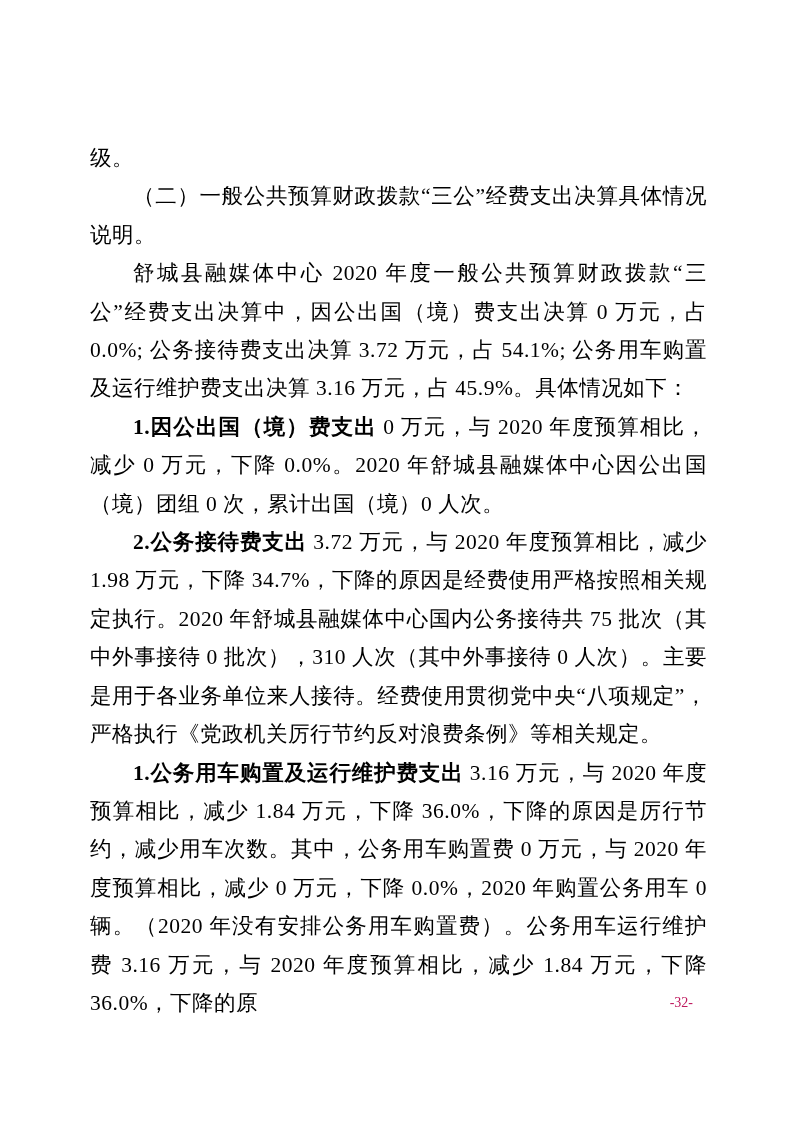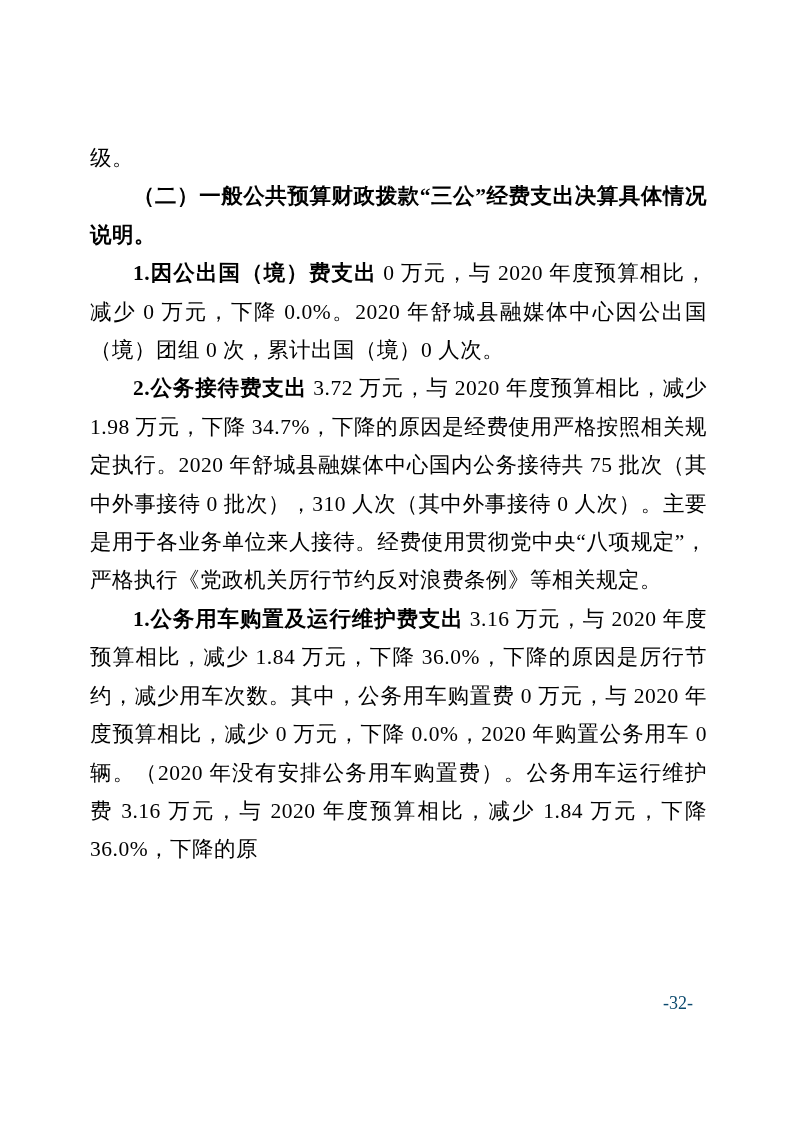--- a/index.html
+++ b/index.html
@@ -18,40 +18,41 @@
   .content {
     position: absolute;
     left: 90px; right: 86px; top: 139px;
     font-size: 21.5px;
     line-height: 38.4px;
     text-align: justify;
     letter-spacing: 0.5px;
   }
   p { margin: 0; padding: 0; }
   .indent { text-indent: 43px; }
-  .heading { font-weight: bold; }
+  .heading { font-weight: normal; }
   .bold { font-weight: bold; margin-top: 24px; }
   .footer {
     position: absolute;
     right: 100px; top: 991px;
-    font-size: 18px;
+    font-size: 14px;
     line-height: 24px;
-    color: #0c4a6e;
+    color: #be185d;
   }
 </style>
 </head>
 <body>
 
 <div class="page">
   <div class="content">
 
     <p><span>级。</span></p>
 
     <p class="heading indent"><span>（二）一般公共预算财政拨款“三公”经费支出决算具体情况说明。</span></p>
 
+    <p class="indent"><span>舒城县融媒体中心 2020 年度一般公共预算财政拨款“三公”经费支出决算中，因公出国（境）费支出决算 0 万元，占 0.0%; 公务接待费支出决算 3.72 万元，占 54.1%; 公务用车购置及运行维护费支出决算 3.16 万元，占 45.9%。具体情况如下：</span></p>
 
     <p class="indent"><span class="bold">1.因公出国（境）费支出</span><span> 0 万元，与 2020 年度预算相比，减少 0 万元，下降 0.0%。2020 年舒城县融媒体中心因公出国（境）团组 0 次，累计出国（境）0 人次。</span></p>
 
     <p class="indent"><span class="bold">2.公务接待费支出</span><span> 3.72 万元，与 2020 年度预算相比，减少 1.98 万元，下降 34.7%，下降的原因是经费使用严格按照相关规定执行。2020 年舒城县融媒体中心国内公务接待共 75 批次（其中外事接待 0 批次），310 人次（其中外事接待 0 人次）。主要是用于各业务单位来人接待。经费使用贯彻党中央“八项规定”，严格执行《党政机关厉行节约反对浪费条例》等相关规定。</span></p>
 
     <p class="indent"><span class="bold">1.公务用车购置及运行维护费支出</span><span> 3.16 万元，与 2020 年度预算相比，减少 1.84 万元，下降 36.0%，下降的原因是厉行节约，减少用车次数。其中，公务用车购置费 0 万元，与 2020 年度预算相比，减少 0 万元，下降 0.0%，2020 年购置公务用车 0 辆。（2020 年没有安排公务用车购置费）。公务用车运行维护费 3.16 万元，与 2020 年度预算相比，减少 1.84 万元，下降 36.0%，下降的原</span></p>
 
   </div>
 
   <div class="footer">-32-</div>

